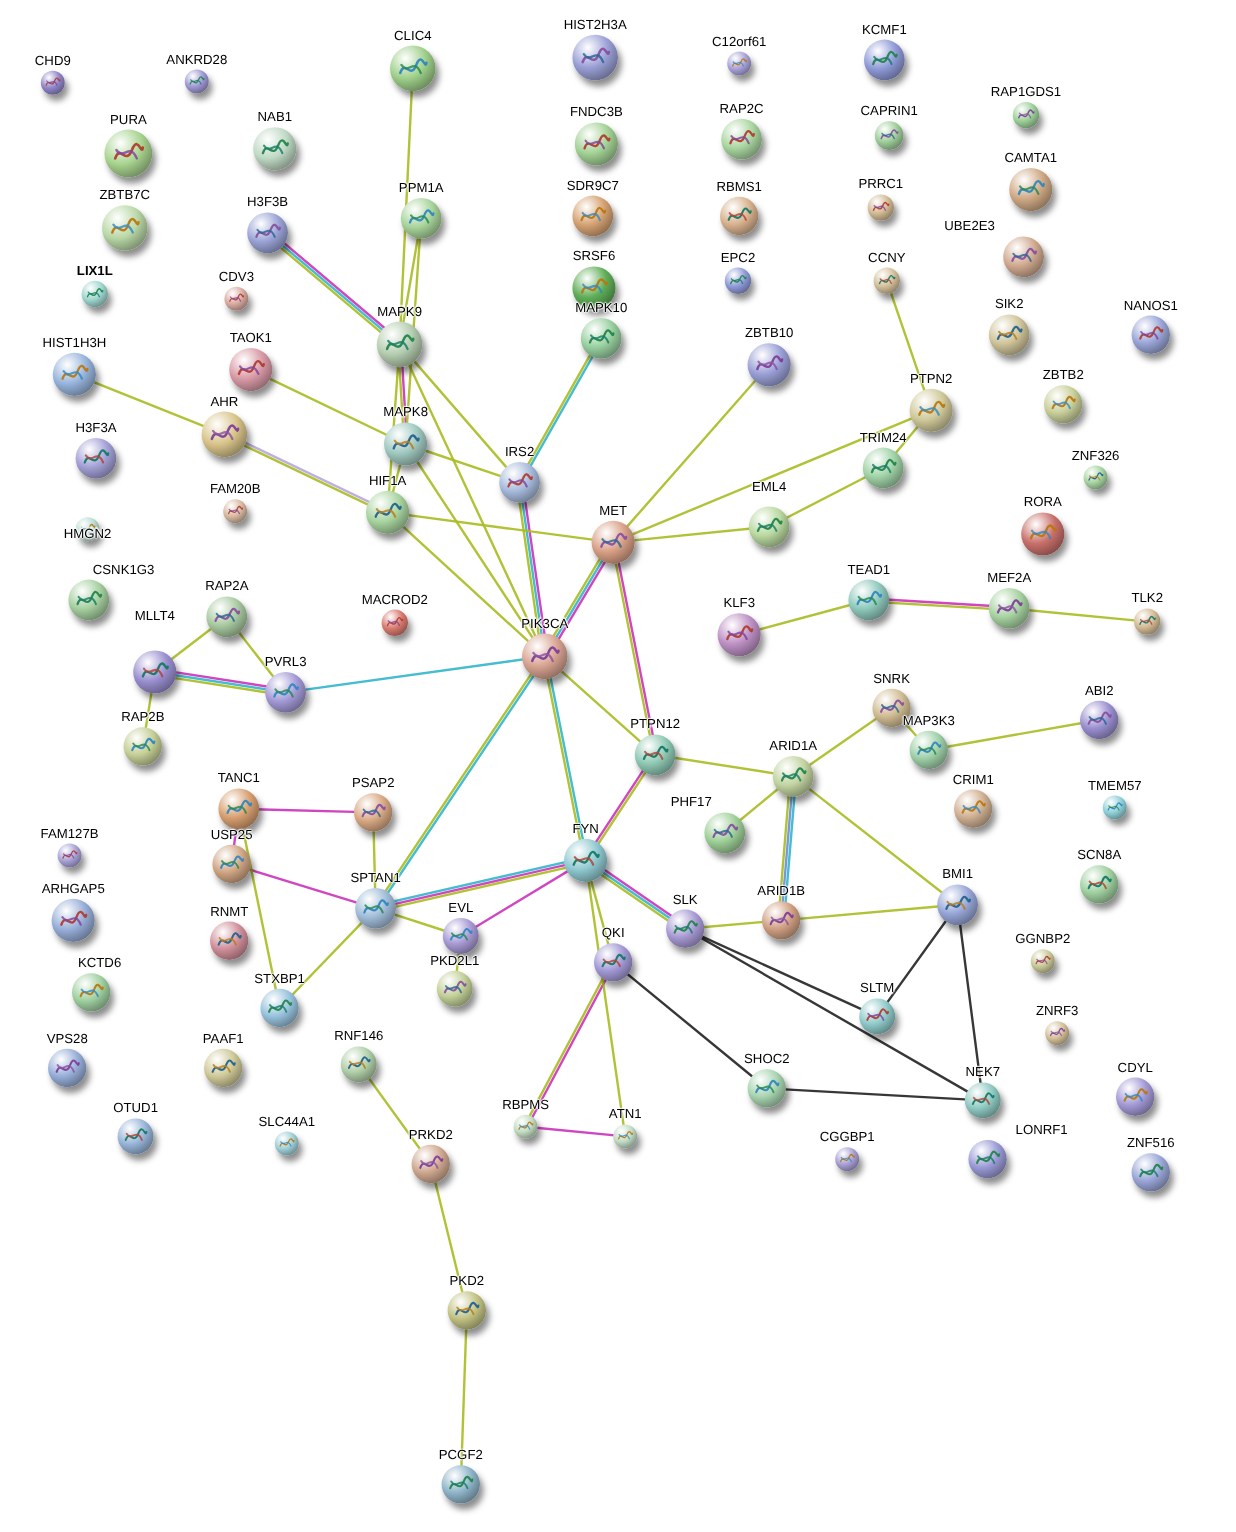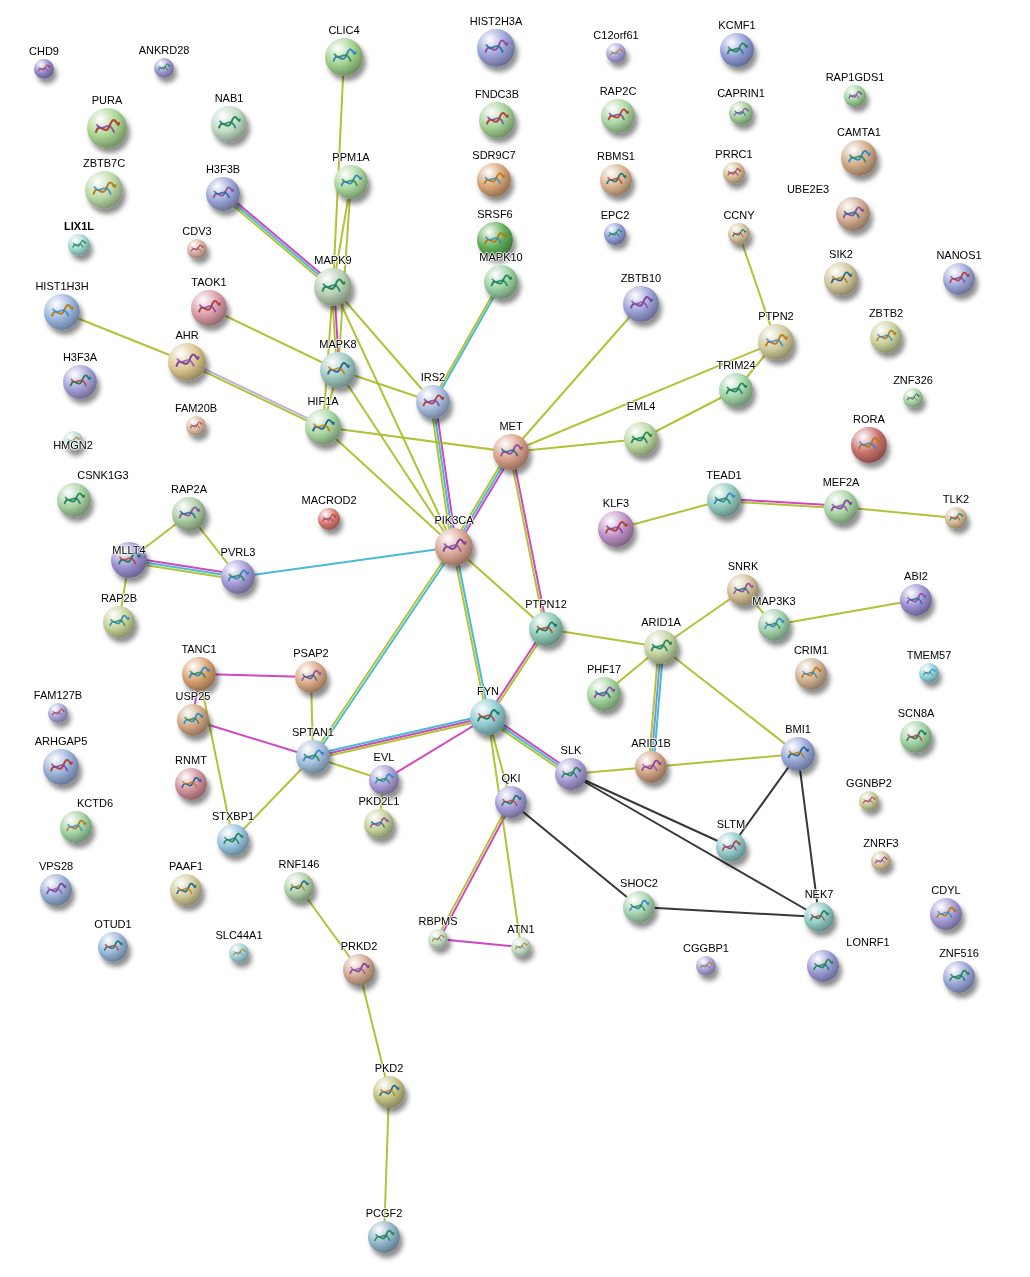--- a/index.html
+++ b/index.html
@@ -498,21 +498,21 @@
         <path d="M10 17 C16 26,21 10,27 24" fill="none" stroke="#b03a2e" stroke-width="2" stroke-linecap="round" opacity="0.85"></path>
       </svg>
     </div>
     <span class="node-label" style="left: 956px; top: 493px;">TLK2</span>
     <div class="node" style="left: 111px; top: 542px; height: 36px; width: 36px; background: radial-gradient(circle at 34% 28%, rgb(255, 255, 255) 0%, rgb(154, 143, 208) 45%, rgb(69, 64, 94) 100%);">
       <svg viewBox="0 0 40 40">
         <path d="M9 24 C13 12,18 30,23 17 S31 22,32 15" fill="none" stroke="#117864" stroke-width="2.2" stroke-linecap="round"></path>
         <path d="M10 17 C16 26,21 10,27 24" fill="none" stroke="#b03a2e" stroke-width="2" stroke-linecap="round" opacity="0.85"></path>
       </svg>
     </div>
-    <span class="node-label" style="left: 129px; top: 544px; text-align: center;">MLLT4</span>
+    <span class="node-label" style="left: 129px; top: 508px; text-align: center;">MLLT4</span>
     <div class="node" style="left: 221px; top: 560px; height: 34px; width: 34px; background: radial-gradient(circle at 34% 28%, rgb(255, 255, 255) 0%, rgb(163, 154, 214) 45%, rgb(73, 69, 96) 100%);">
       <svg viewBox="0 0 40 40">
         <path d="M9 24 C13 12,18 30,23 17 S31 22,32 15" fill="none" stroke="#2e86c1" stroke-width="2.2" stroke-linecap="round"></path>
         <path d="M10 17 C16 26,21 10,27 24" fill="none" stroke="#1e8449" stroke-width="2" stroke-linecap="round" opacity="0.85"></path>
       </svg>
     </div>
     <span class="node-label" style="left: 238px; top: 546px;">PVRL3</span>
     <div class="node" style="left: 727px; top: 574px; height: 32px; width: 32px; background: radial-gradient(circle at 34% 28%, rgb(255, 255, 255) 0%, rgb(208, 188, 146) 45%, rgb(94, 85, 66) 100%);">
       <svg viewBox="0 0 40 40">
         <path d="M9 24 C13 12,18 30,23 17 S31 22,32 15" fill="none" stroke="#884ea0" stroke-width="2.2" stroke-linecap="round"></path>
@@ -582,21 +582,21 @@
         <path d="M10 17 C16 26,21 10,27 24" fill="none" stroke="#1e8449" stroke-width="2" stroke-linecap="round" opacity="0.85"></path>
       </svg>
     </div>
     <span class="node-label" style="left: 929px; top: 649px;">TMEM57</span>
     <div class="node" style="left: 587px; top: 677px; height: 34px; width: 34px; background: radial-gradient(circle at 34% 28%, rgb(255, 255, 255) 0%, rgb(159, 208, 152) 45%, rgb(72, 94, 68) 100%);">
       <svg viewBox="0 0 40 40">
         <path d="M9 24 C13 12,18 30,23 17 S31 22,32 15" fill="none" stroke="#884ea0" stroke-width="2.2" stroke-linecap="round"></path>
         <path d="M10 17 C16 26,21 10,27 24" fill="none" stroke="#1f618d" stroke-width="2" stroke-linecap="round" opacity="0.85"></path>
       </svg>
     </div>
-    <span class="node-label" style="left: 604px; top: 663px;">PHF17</span>
+    <span class="node-label" style="left: 576px; top: 663px;">PHF17</span>
     <div class="node" style="left: 48px; top: 703px; height: 20px; width: 20px; background: radial-gradient(circle at 34% 28%, rgb(255, 255, 255) 0%, rgb(168, 163, 216) 45%, rgb(76, 73, 97) 100%);">
       <svg viewBox="0 0 40 40">
         <path d="M9 24 C13 12,18 30,23 17 S31 22,32 15" fill="none" stroke="#b03a2e" stroke-width="2.2" stroke-linecap="round"></path>
         <path d="M10 17 C16 26,21 10,27 24" fill="none" stroke="#7d3c98" stroke-width="2" stroke-linecap="round" opacity="0.85"></path>
       </svg>
     </div>
     <span class="node-label" style="left: 58px; top: 689px;">FAM127B</span>
     <div class="node" style="left: 177px; top: 704px; height: 32px; width: 32px; background: radial-gradient(circle at 34% 28%, rgb(255, 255, 255) 0%, rgb(208, 165, 131) 45%, rgb(94, 74, 59) 100%);">
       <svg viewBox="0 0 40 40">
         <path d="M9 24 C13 12,18 30,23 17 S31 22,32 15" fill="none" stroke="#2e86c1" stroke-width="2.2" stroke-linecap="round"></path>
@@ -680,21 +680,21 @@
         <path d="M10 17 C16 26,21 10,27 24" fill="none" stroke="#7d3c98" stroke-width="2" stroke-linecap="round" opacity="0.85"></path>
       </svg>
     </div>
     <span class="node-label" style="left: 869px; top: 777px;">GGNBP2</span>
     <div class="node" style="left: 60px; top: 811px; height: 32px; width: 32px; background: radial-gradient(circle at 34% 28%, rgb(255, 255, 255) 0%, rgb(159, 208, 160) 45%, rgb(72, 94, 72) 100%);">
       <svg viewBox="0 0 40 40">
         <path d="M9 24 C13 12,18 30,23 17 S31 22,32 15" fill="none" stroke="#b9770e" stroke-width="2.2" stroke-linecap="round"></path>
         <path d="M10 17 C16 26,21 10,27 24" fill="none" stroke="#2e86c1" stroke-width="2" stroke-linecap="round" opacity="0.85"></path>
       </svg>
     </div>
-    <span class="node-label" style="left: 76px; top: 797px; padding-left: 38px;">KCTD6</span>
+    <span class="node-label" style="left: 64px; top: 797px; padding-left: 38px;">KCTD6</span>
     <div class="node" style="left: 364px; top: 809px; height: 30px; width: 30px; background: radial-gradient(circle at 34% 28%, rgb(255, 255, 255) 0%, rgb(194, 207, 150) 45%, rgb(87, 93, 68) 100%);">
       <svg viewBox="0 0 40 40">
         <path d="M9 24 C13 12,18 30,23 17 S31 22,32 15" fill="none" stroke="#884ea0" stroke-width="2.2" stroke-linecap="round"></path>
         <path d="M10 17 C16 26,21 10,27 24" fill="none" stroke="#1f618d" stroke-width="2" stroke-linecap="round" opacity="0.85"></path>
       </svg>
     </div>
     <span class="node-label" style="left: 379px; top: 795px;">PKD2L1</span>
     <div class="node" style="left: 217px; top: 824px; height: 32px; width: 32px; background: radial-gradient(circle at 34% 28%, rgb(255, 255, 255) 0%, rgb(151, 194, 220) 45%, rgb(68, 87, 99) 100%);">
       <svg viewBox="0 0 40 40">
         <path d="M9 24 C13 12,18 30,23 17 S31 22,32 15" fill="none" stroke="#1e8449" stroke-width="2.2" stroke-linecap="round"></path>

